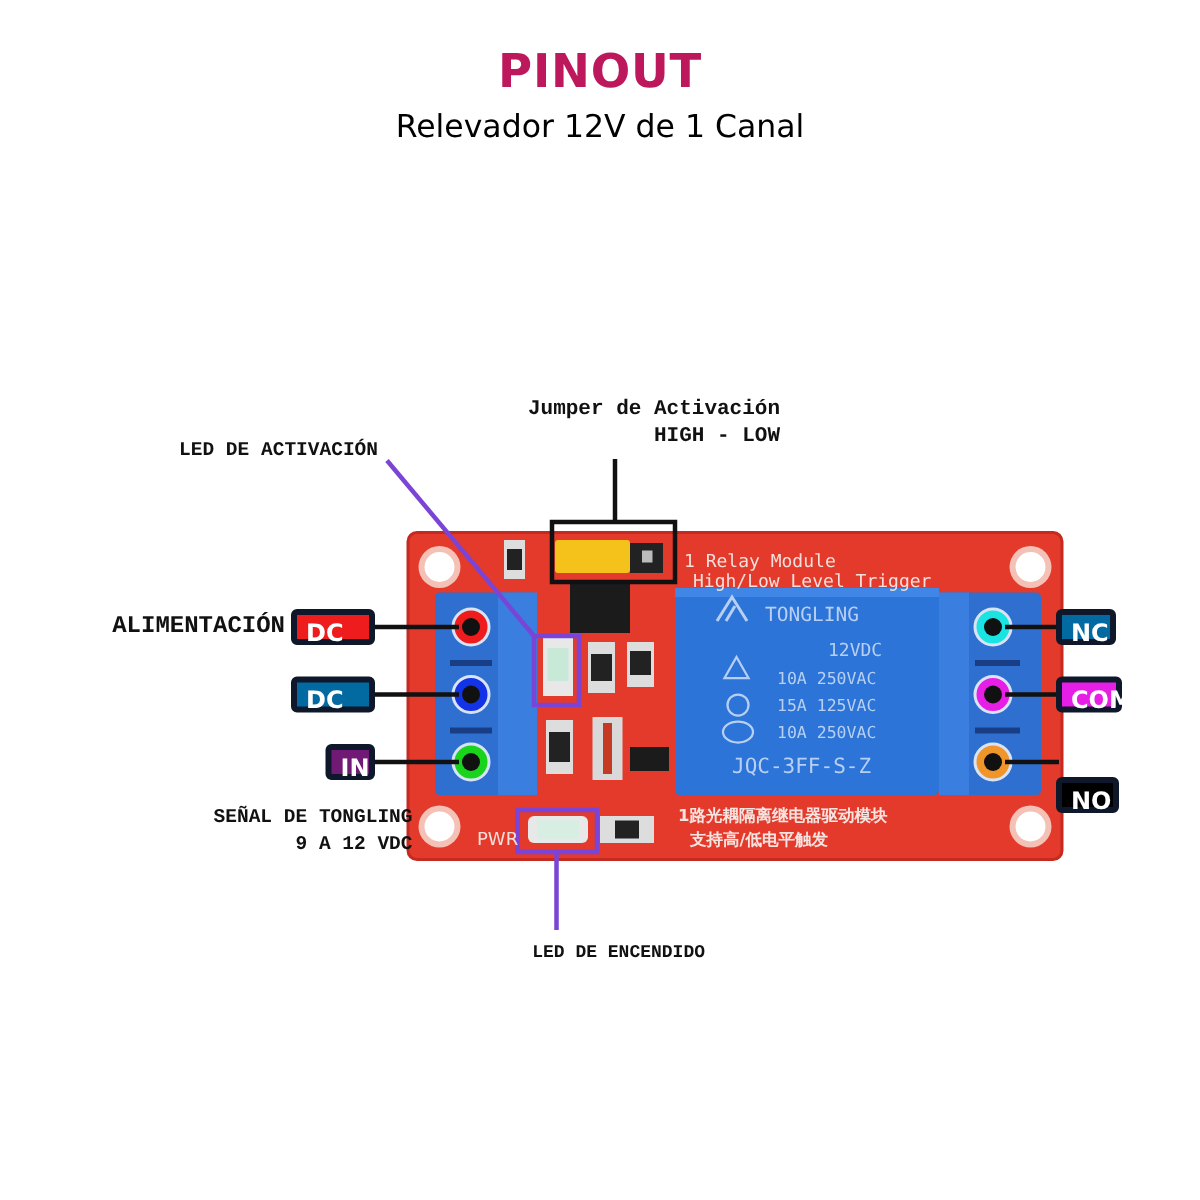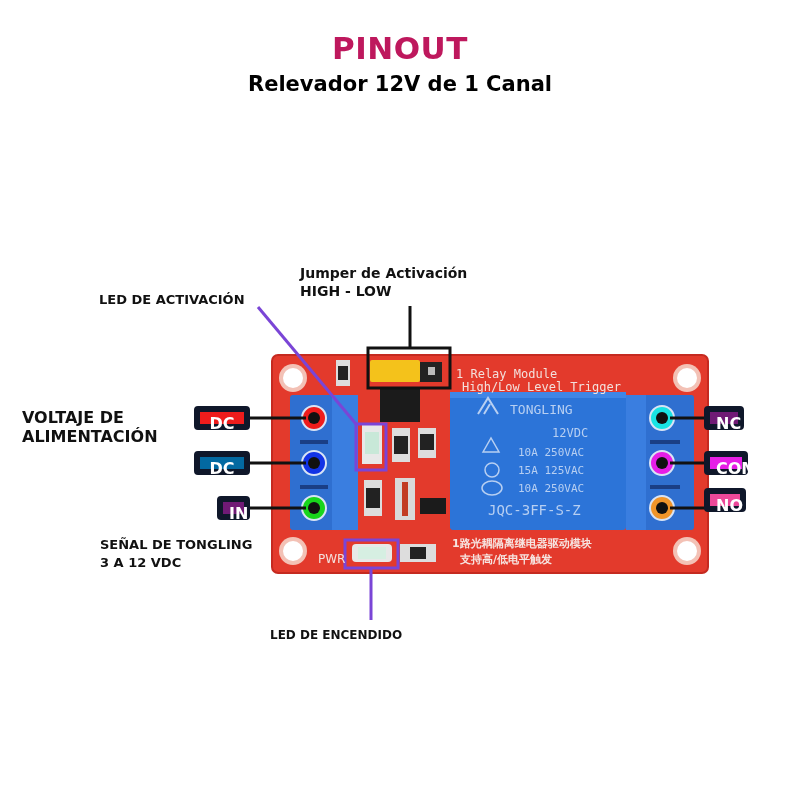--- a/index.html
+++ b/index.html
@@ -1,21 +1,21 @@
 <!DOCTYPE html>
 <html><head>
 <meta charset="utf-8">
 <style>
   html,body{margin:0;padding:0;background:#fff;}
   body{width:800px;height:800px;position:relative;overflow:hidden;font-family:"DejaVu Sans","Liberation Sans",sans-serif;}
   .abs{position:absolute;}
   .title{left:0;width:800px;top:30px;text-align:center;font-weight:bold;font-size:31px;color:#be185d;letter-spacing:0.5px;}
-  .subtitle{left:0;width:800px;top:72px;text-align:center;font-weight:bold;font-size:21px;color:#000;}
-  .lbl{font-weight:bold;color:#111;text-align:left;}
-  .pin-badge{height:24px;line-height:24px;border:6px solid #0f172a;border-radius:4px;color:#fff;font-weight:bold;font-size:16px;padding:0 6px;text-align:center;box-sizing:border-box;}
+  .subtitle{left:0;width:800px;top:72px;text-align:center;font-weight:normal;font-size:21px;color:#000;}
+  .lbl{font-weight:bold;color:#111;text-align:right;font-family:Liberation Mono, monospace;}
+  .pin-badge{height:24px;line-height:24px;border:4px solid #0f172a;border-radius:4px;color:#fff;font-weight:bold;font-size:16px;padding:0 6px;text-align:left;box-sizing:border-box;}
   svg text{font-family:"DejaVu Sans Mono","Liberation Mono",monospace;}
 </style>
 </head>
 <body>
 
 <div class="abs title">PINOUT</div>
 <div class="abs subtitle">Relevador 12V de 1 Canal</div>
 
 <svg class="abs" style="left:0;top:0" width="800" height="800">
 
@@ -141,30 +141,29 @@
     </g>
   <g>
       <ellipse cx="492" cy="488" rx="10" ry="7" stroke="#b7cff2" stroke-width="1.5" fill="none"></ellipse>
     </g>
 </svg>
 
 <div class="abs pin-badge" style="left:194px;top:406px;background:#ee1c1c;width:56px">DC +</div>
 <div class="abs pin-badge" style="left:194px;top:451px;background:#0369a1;width:56px">DC -</div>
 <div class="abs pin-badge" style="left:217px;top:496px;background:#701a75;width:33px">IN</div>
 
-<div class="abs pin-badge" style="left:704px;top:406px;background:#701a75;width:40px">NC</div>
+<div class="abs pin-badge" style="left:704px;top:406px;background:#0369a1;width:40px">NC</div>
 <div class="abs pin-badge" style="left:704px;top:451px;background:#e61ee6;width:44px">COM</div>
-<div class="abs pin-badge" style="left:704px;top:488px;background:#ec4899;width:42px">NO</div>
+<div class="abs pin-badge" style="left:704px;top:518px;background:#000000;width:42px">NO</div>
 
 <div class="abs lbl" style="left:300px;top:264px;width:220px;font-size:14px;line-height:18px">
   <div>Jumper de Activación</div>
   <div>HIGH - LOW</div>
 </div>
-<div class="abs lbl" style="left:99px;top:292px;width:180px;font-size:13px">LED DE ACTIVACIÓN</div>
+<div class="abs lbl" style="left:72px;top:292px;width:180px;font-size:13px">LED DE ACTIVACIÓN</div>
 <div class="abs lbl" style="left:270px;top:628px;width:200px;font-size:12px">LED DE ENCENDIDO</div>
 <div class="abs lbl" style="left:22px;top:408px;width:168px;font-size:16px;line-height:19px">
-  <div>VOLTAJE DE</div>
   <div>ALIMENTACIÓN</div>
 </div>
 <div class="abs lbl" style="left:100px;top:536px;width:175px;font-size:13px;line-height:18px">
   <div>SEÑAL DE TONGLING</div>
-  <div>3 A 12 VDC</div>
+  <div>9 A 12 VDC</div>
 </div>
 
 </body></html>

